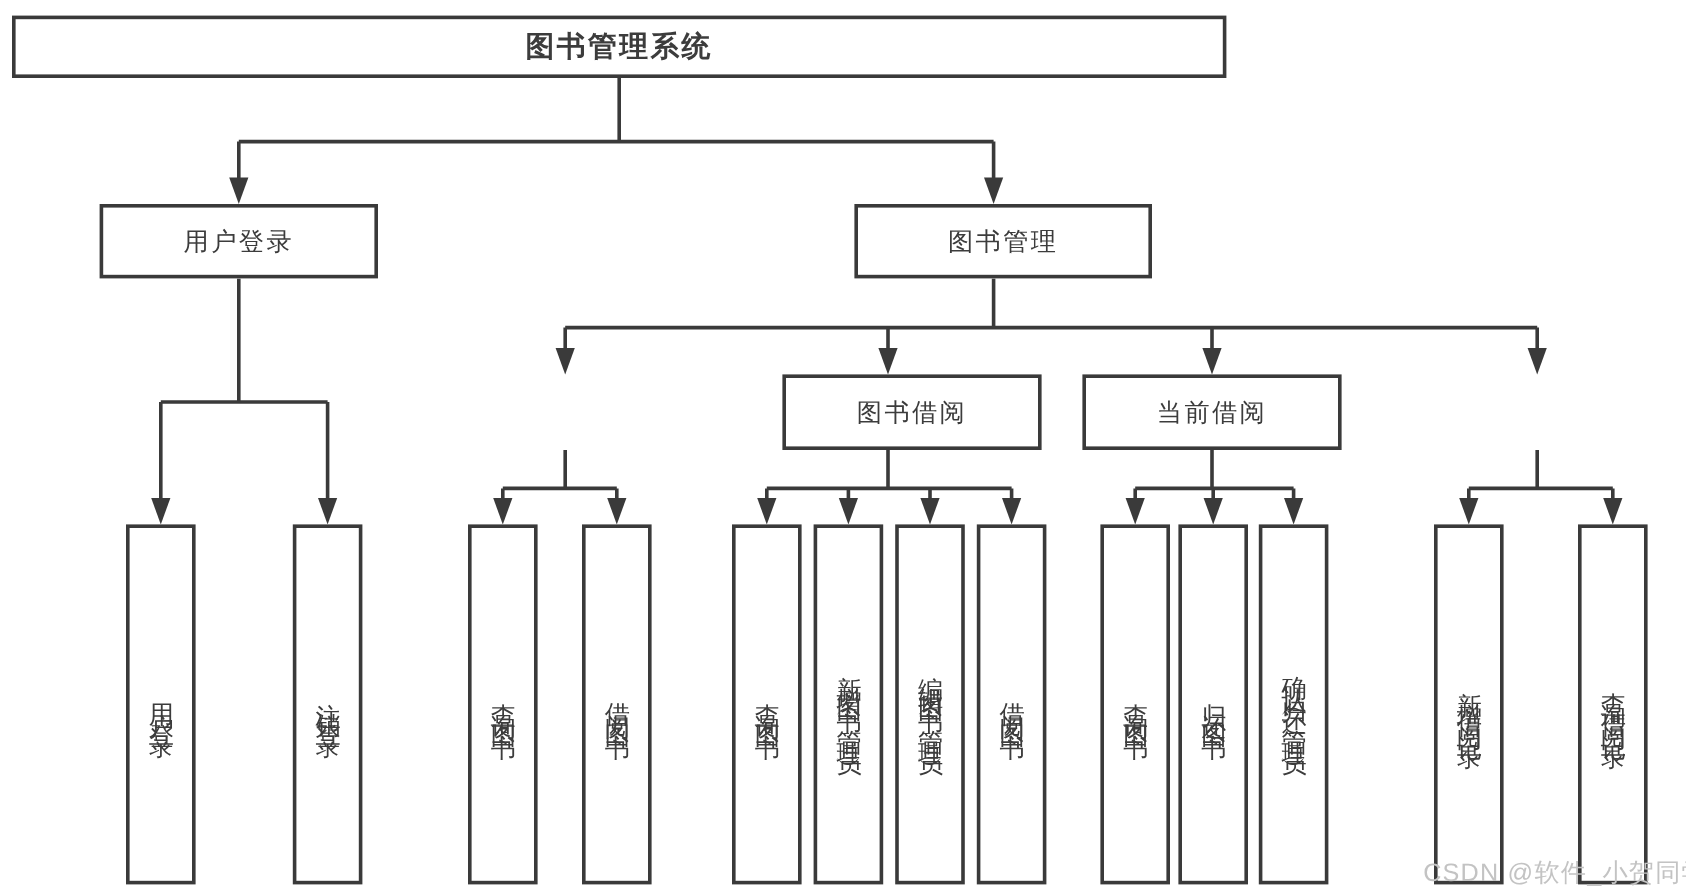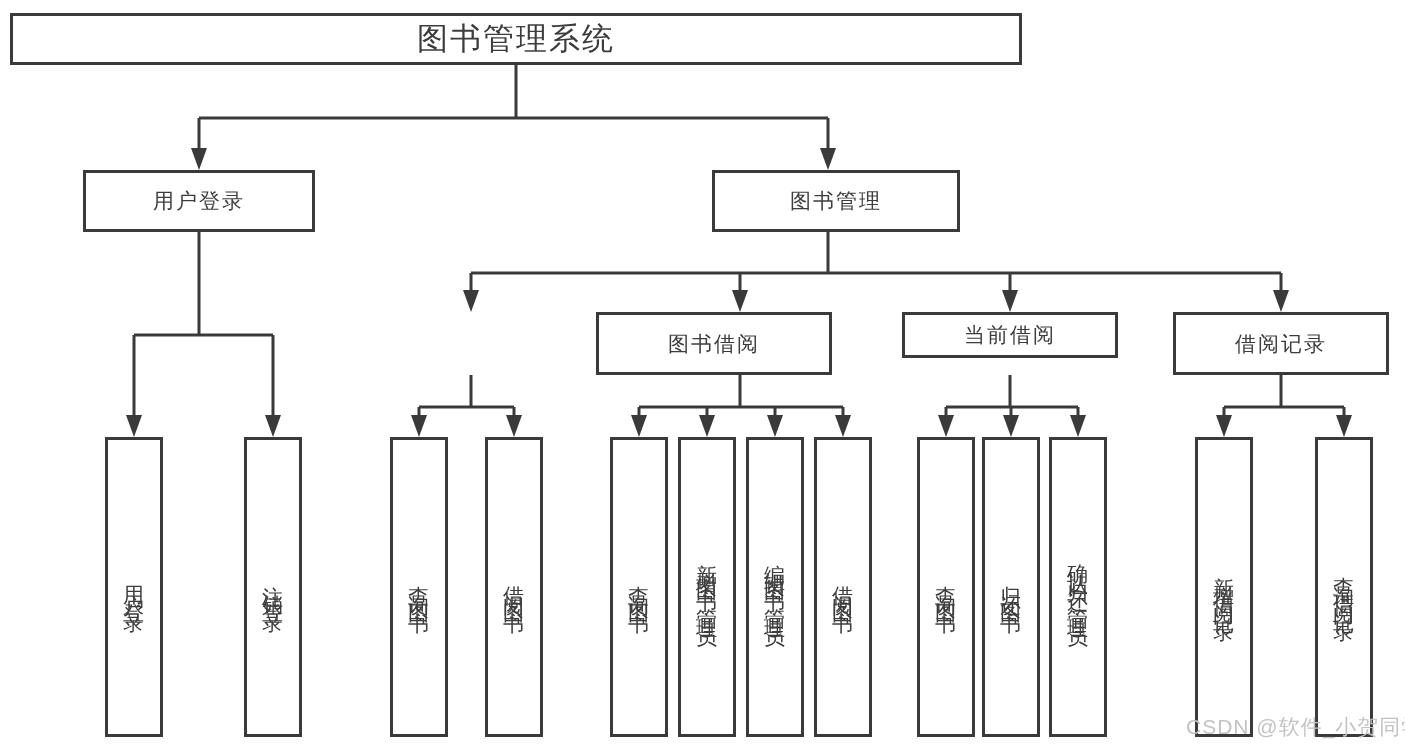--- a/index.html
+++ b/index.html
@@ -31,21 +31,21 @@
     position: absolute;
     box-sizing: border-box;
     background: var(--box_fill);
     border: 3px solid var(--line);
     display: flex;
     align-items: center;
     justify-content: center;
     text-align: center;
   }
   .h-box { font-size: 21px; letter-spacing: 2px; white-space: nowrap; }
-  .root-box { font-size: 31px; }
+  .root-box { font-size: 24px; font-weight: bold; }
   .v-box {
     writing-mode: vertical-rl;
     text-orientation: mixed;
     font-size: 21px;
     letter-spacing: 9px;
     line-height: 1;
     padding: 4px 0;
   }
   .watermark {
     position: absolute;
@@ -100,28 +100,25 @@
     <span>图书管理系统</span>
   </div>
 
   <div class="box h-box" style="left:83px; top:170px; width:232px; height:62px;">
     <span>用户登录</span>
   </div>
   <div class="box h-box" style="left:712px; top:170px; width:248px; height:62px;">
     <span>图书管理</span>
   </div>
 
-  <div class="box h-box" style="left:596px; top:312px; width:236px; height:63px;">
+  <div class="box h-box" style="left:652px; top:312px; width:216px; height:63px;">
     <span>图书借阅</span>
   </div>
-  <div class="box h-box" style="left:902px; top:312px; width:216px; height:46px;">
+  <div class="box h-box" style="left:902px; top:312px; width:216px; height:63px;">
     <span>当前借阅</span>
-  </div>
-  <div class="box h-box" style="left:1173px; top:312px; width:216px; height:63px;">
-    <span>借阅记录</span>
   </div>
 
   <div class="box v-box" style="left:105px; top:437px; width:58px; height:300px;">
     <span>用户登录</span>
   </div>
   <div class="box v-box" style="left:244px; top:437px; width:58px; height:300px;">
     <span>注销登录</span>
   </div>
 
   <div class="box v-box" style="left:390px; top:437px; width:58px; height:300px;">

